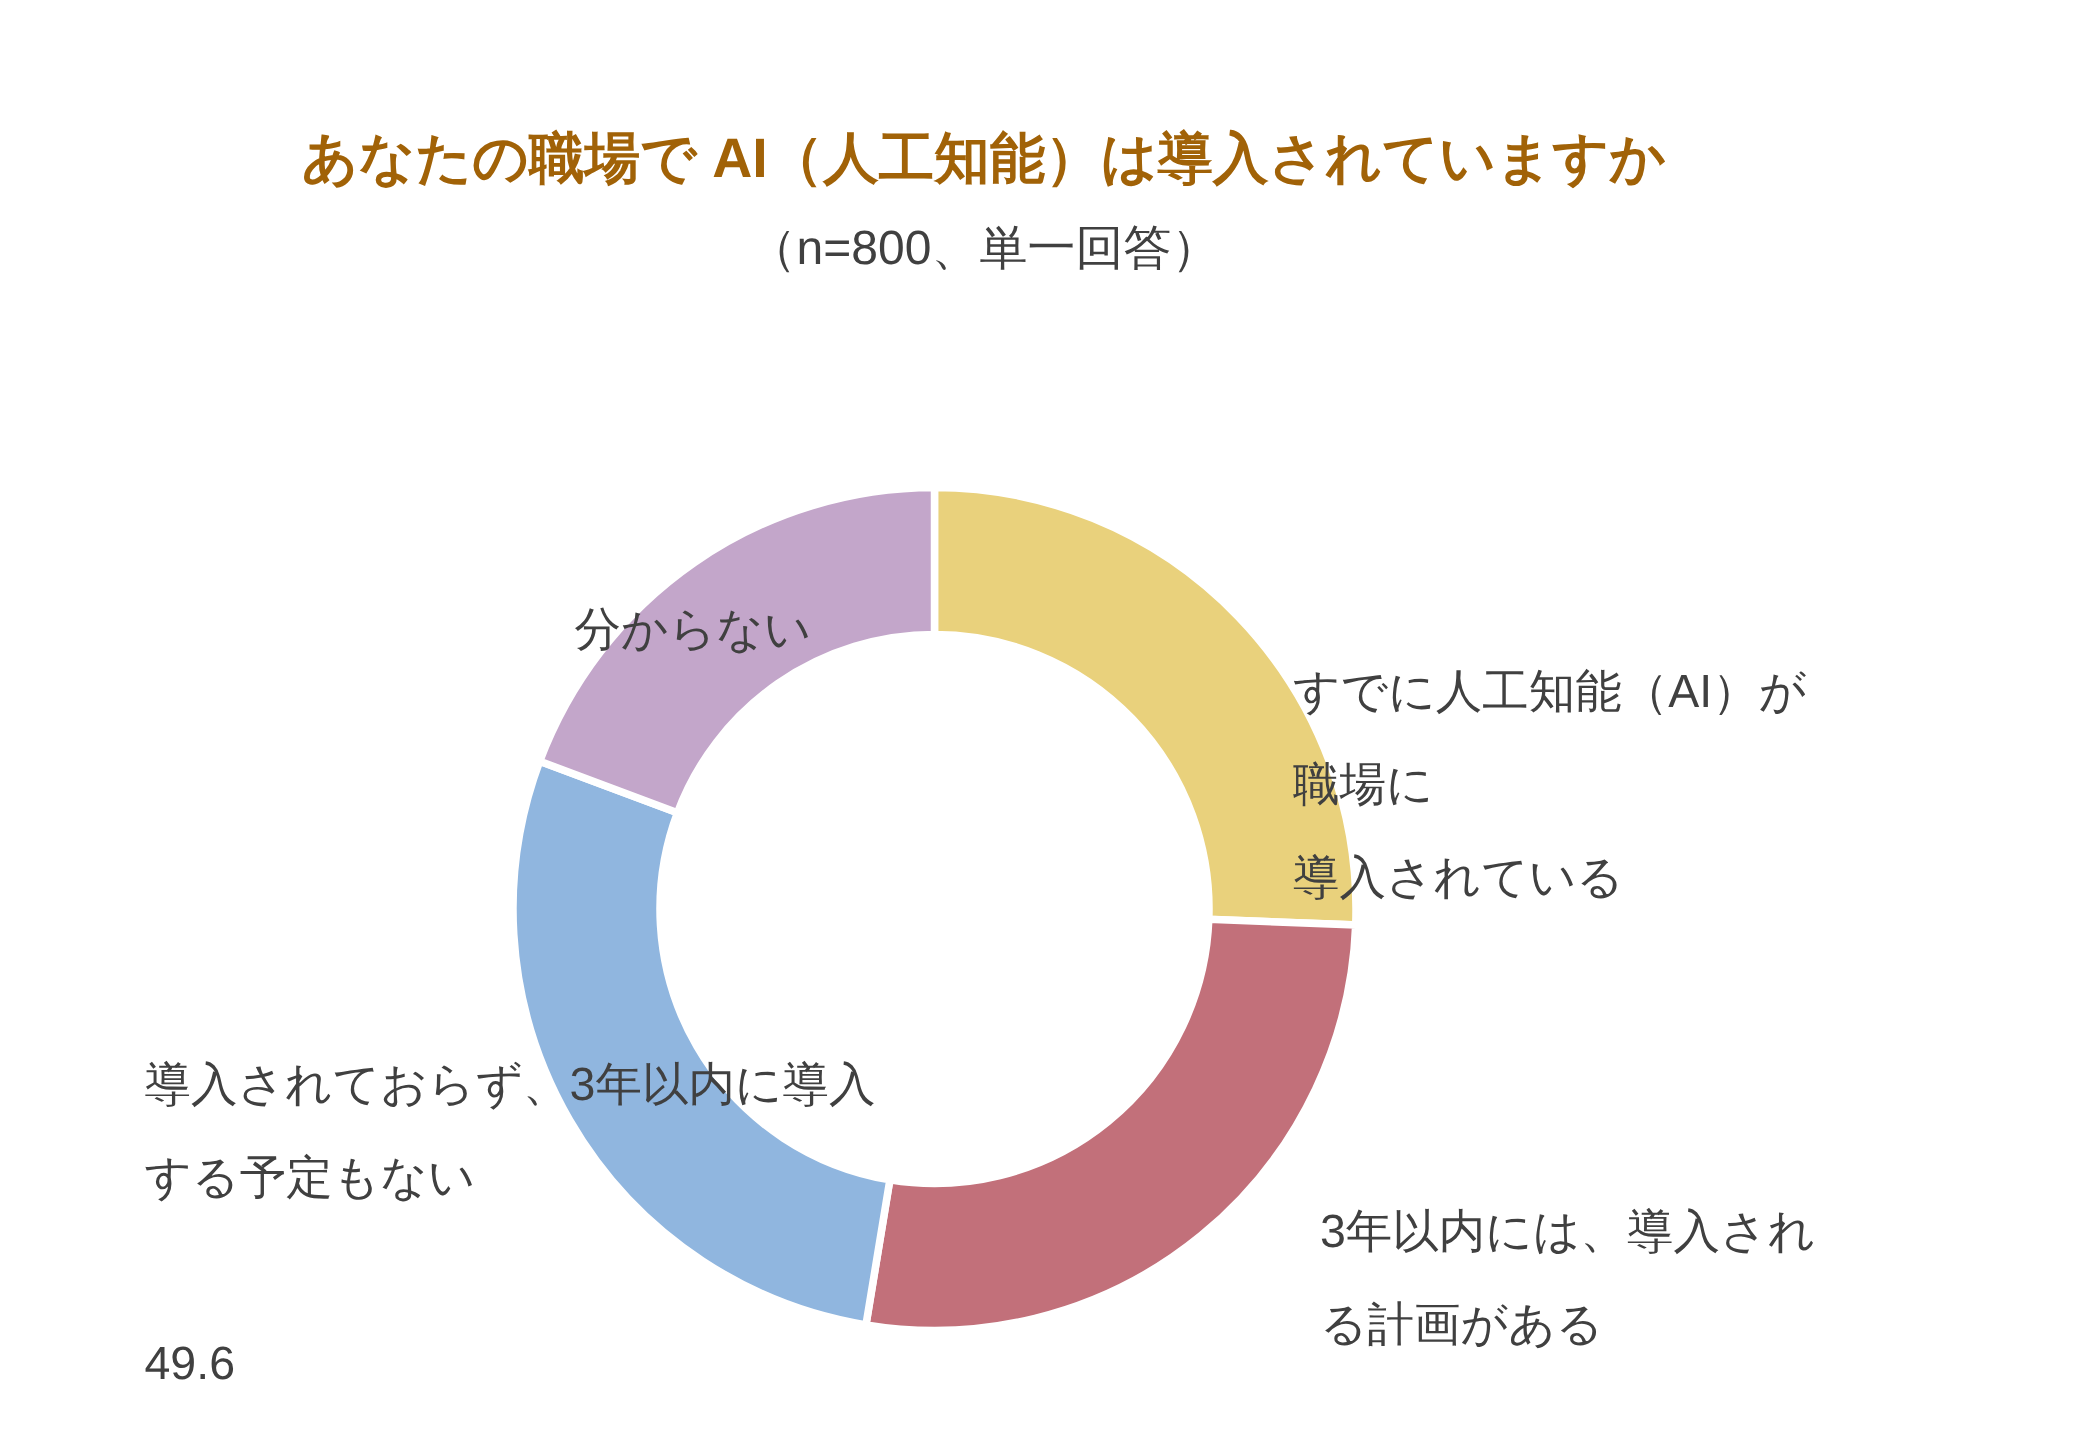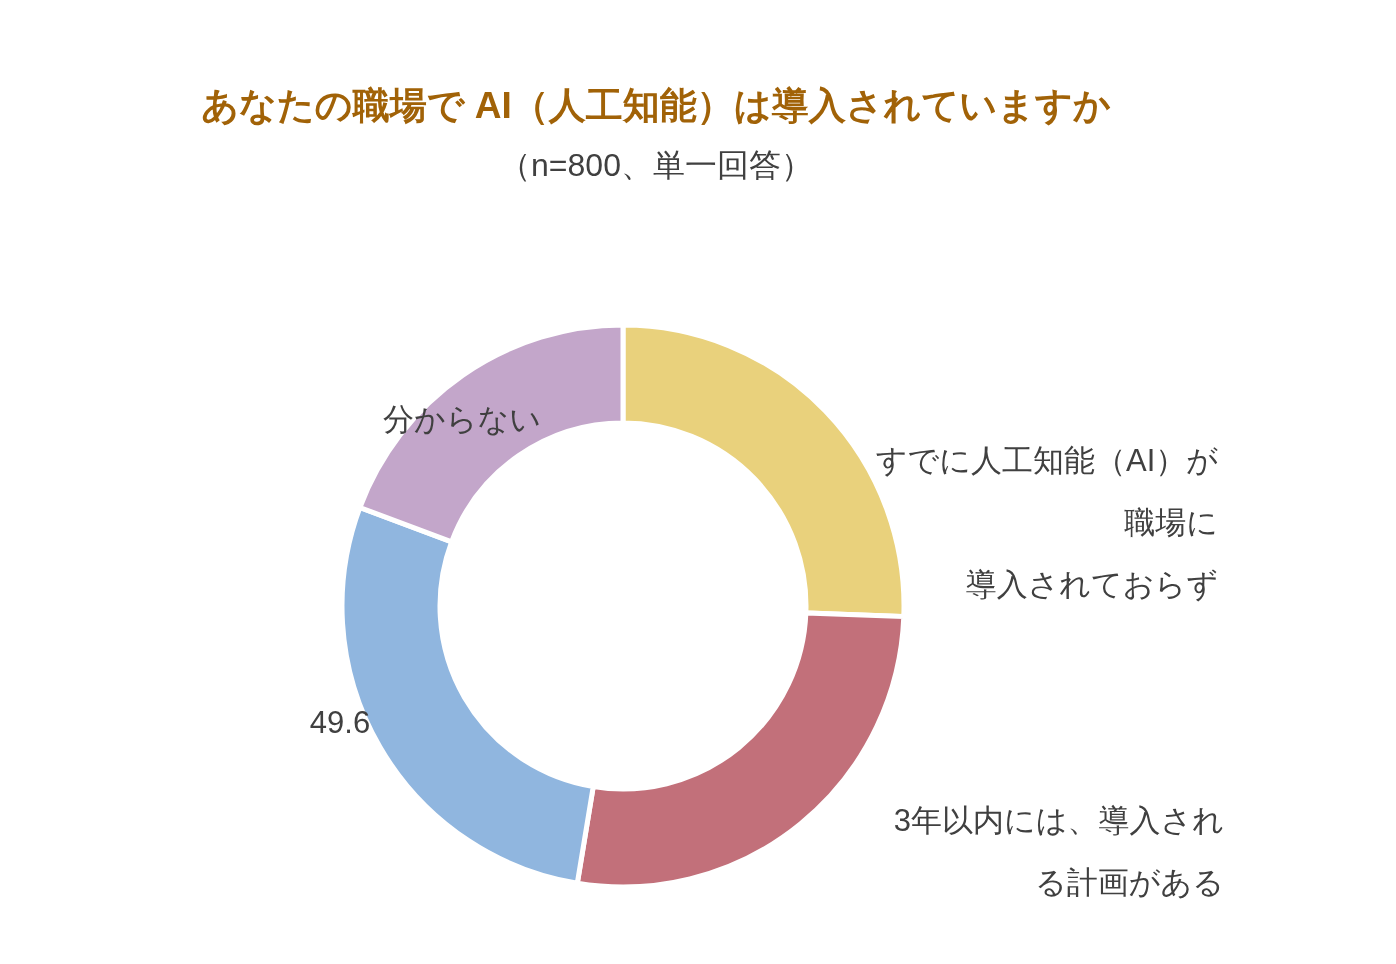--- a/index.html
+++ b/index.html
@@ -42,21 +42,21 @@
   #donut-svg {
     position: absolute;
     left: 0;
     top: 0;
     width: 1396px;
     height: 964px;
   }
   .slice-label {
     position: absolute;
     transform: translateX(-50%);
-    text-align: right;
+    text-align: left;
     font-size: 31px;
     line-height: 62px;
     color: #404040;
     white-space: pre-line;
   }
 </style>
 </head>
 <body>
 
 <div class="page">
@@ -68,29 +68,31 @@
 
   <svg id="donut-svg" viewBox="0 0 1396 964">
       <path d="M 623.00 325.00 A 281 281 0 0 1 903.80 616.59 L 805.87 612.90 A 183 183 0 0 0 623.00 423.00 Z" fill="#e9d17c" stroke="#ffffff" stroke-width="5" stroke-linejoin="miter"></path>
       <path d="M 903.80 616.59 A 281 281 0 0 1 577.30 883.26 L 593.24 786.56 A 183 183 0 0 0 805.87 612.90 Z" fill="#c2707a" stroke="#ffffff" stroke-width="5" stroke-linejoin="miter"></path>
       <path d="M 577.30 883.26 A 281 281 0 0 1 359.83 507.50 L 451.61 541.85 A 183 183 0 0 0 593.24 786.56 Z" fill="#90b6df" stroke="#ffffff" stroke-width="5" stroke-linejoin="miter"></path>
       <path d="M 359.83 507.50 A 281 281 0 0 1 623.00 325.00 L 623.00 423.00 A 183 183 0 0 0 451.61 541.85 Z" fill="#c3a6ca" stroke="#ffffff" stroke-width="5" stroke-linejoin="miter"></path>
     </svg>
 
   <div class="slice-label" style="left:1040px; top:368px;">
     <div>すでに人工知能（AI）が職場に
-導入されておらず</div>
+導入されている</div>
   </div>
 
   <div class="slice-label" style="left:1052px; top:728px;">
     <div>3年以内には、導入される計画がある</div>
     
   </div>
 
   <div class="slice-label" style="left:340px; top:630px;">
+    <div>導入されておらず、3年以内に導入
+する予定もない</div>
     <div>49.6</div>
   </div>
 
   <div class="slice-label" style="left:462px; top:327px;">
     <div>分からない</div>
   </div>
 
 </div>
 
 </body></html>

